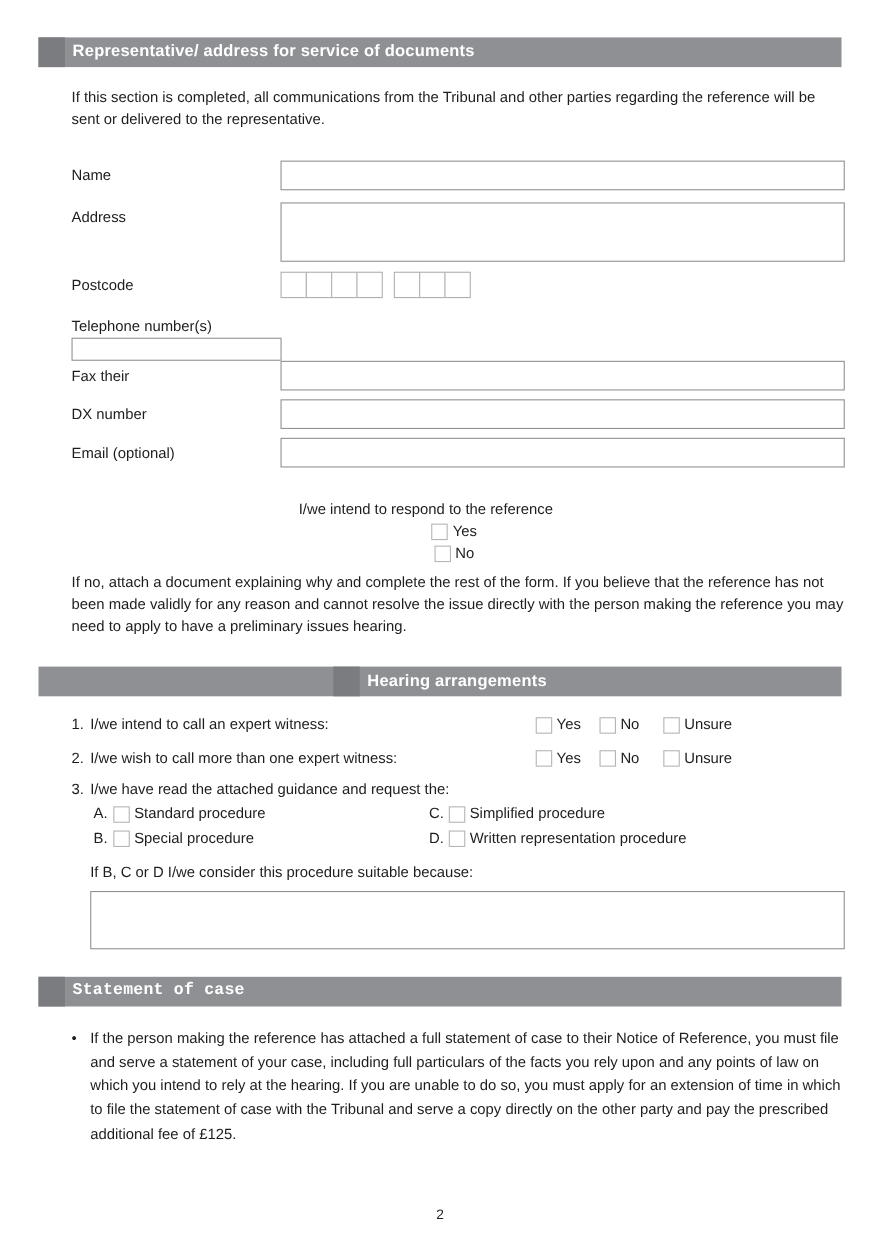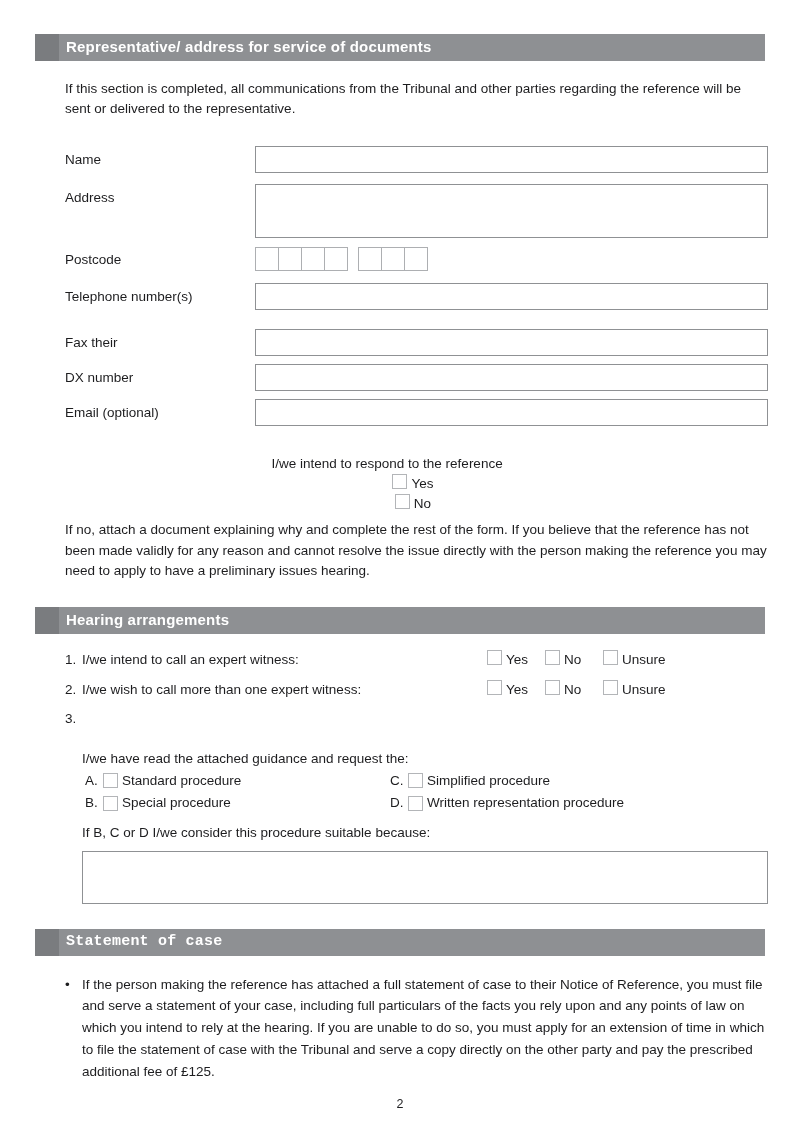--- a/index.html
+++ b/index.html
@@ -25,21 +25,21 @@
 
   .content { margin-left:65px; width:703px; }
 
   .intro { margin-top:18px; }
 
   
   .form-area { margin-top:26px; }
   .frow { display:flex; align-items:flex-start; margin-bottom:11px; }
   .frow.addr { margin-bottom:9px; }
   .frow.pc { margin-bottom:12px; align-items:flex-end; }
-  .frow.tel { margin-bottom:19px; }
+  .frow.tel { margin-bottom:0;flex-direction:column; }
   .frow.fax, .frow.dx { margin-bottom:8px; }
   .flabel { width:190px; flex:none; padding-top:4px; }
   .frow.pc .flabel { padding-top:0; }
   .ti {
     flex:1; height:27px; border:1px solid #8f9194; background:#fff;
     font:inherit; color:inherit; padding:2px 6px;
   }
   .ta {
     flex:1; height:54px; border:1px solid #8f9194; background:#fff;
     font:inherit; color:inherit; padding:2px 6px; resize:none;
@@ -50,41 +50,41 @@
     margin-right:-1px; text-align:center; font:inherit; padding:0;
   }
   .pc-gap { width:11px; flex:none; }
 
   
   .cb {
     appearance:none; -webkit-appearance:none;
     width:15px; height:15px; border:1px solid #b3b5b8; background:#fff;
     margin:0 4px 0 0; flex:none; cursor:pointer; font:inherit;
   }
-  .opt { display:flex; }
+  .opt { display:flex; align-items:center; }
 
   
   .respond-row { display:flex; align-items:center; margin-top:28px;flex-direction:column; }
   .respond-q { width:290px; flex:none; }
   .respond-row .opt { margin-right:7px; }
   .respond-note { margin-top:6px; }
 
   
-  .banner.hearing { margin-top:26px; }
+  .banner.hearing { margin-top:26px;justify-content:center; }
   .q { display:flex; align-items:flex-start; }
   .q1 { margin-top:16px; }
   .q2 { margin-top:10px; }
   .q3 { margin-top:8px; }
   .qnum { width:17px; flex:none; }
   .qmain { width:405px; flex:none; }
   .qnote { max-width:362px; }
   .qopts { display:flex; flex:none; }
   .qopts .opt { width:58px; }
   .qopts .opt.last { width:auto; }
-  .qbody { flex:1;margin-top:40px; }
+  .qbody { flex:1; }
   .proc-row { display:flex; align-items:center; margin-top:2px; }
   .proc-opt { display:flex; align-items:center; margin-left:3px; width:305px; }
   .proc-opt.second { width:auto; margin-left:0; }
   .letter { width:18px; flex:none; }
   .reason-prompt { margin-top:10px; }
   .reason-box {
     display:block; width:686px; height:53px; margin-top:7px;
     border:1px solid #8f9194; background:#fff;
     font:inherit; color:inherit; padding:4px 6px; resize:none;
   }

